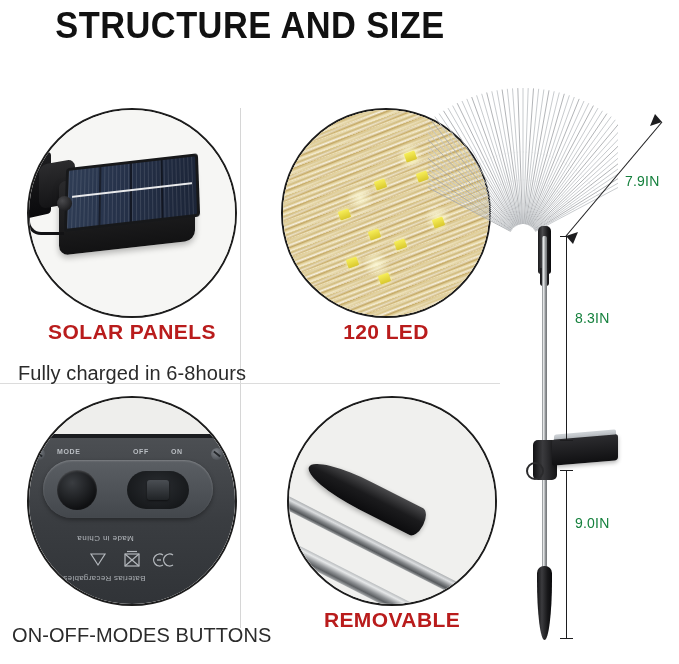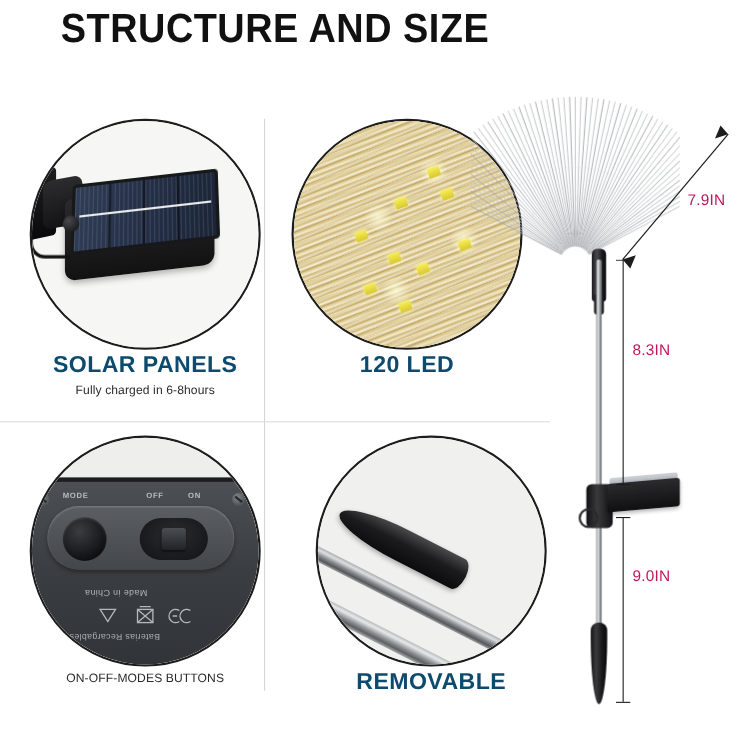--- a/index.html
+++ b/index.html
@@ -74,37 +74,37 @@
     width: 206px;
     height: 206px;
     border-radius: 50%;
     border: 2px solid #1d1d1d;
     overflow: hidden;
     background: #f4f4f2;
   }
   .feature-heading {
     font-size: 21px;
     font-weight: 700;
-    color: #0c4a6e;
+    color: #b91c1c;
     letter-spacing: 0.4px;
     margin-top: 2px;
     white-space: nowrap;
   }
   .feature-sub {
-    font-size: 11px;
+    font-size: 20px;
     font-weight: 400;
     color: #2b2b2b;
-    margin-top: 5px;
+    margin-top: 18px;
     letter-spacing: 0.1px;
     white-space: nowrap;
   }
 
   
   #feat-solar   { left: 12px;  top: 108px; }
-  #feat-led     { left: 250px; top: 108px; }
+  #feat-led     { left: 266px; top: 108px; }
   #feat-modes   { left: 12px;  top: 396px; }
   #feat-remove  { left: 272px; top: 396px; }
 
   
   .sp-scene { position: absolute; inset: 0; background: #f6f6f4; }
   .sp-body {
     position: absolute; left: 30px; top: 64px;
     width: 136px; height: 74px;
     background: linear-gradient(#2a2a2c, #121213);
     border-radius: 6px 8px 10px 10px;
@@ -354,21 +354,21 @@
   }
 
   
   .dim-line {
     position: absolute;
     background: #1d1d1f;
   }
   .dim-label {
     position: absolute;
     font-size: 14px;
-    color: #be185d;
+    color: #15803d;
     letter-spacing: 0.2px;
     font-family: "Liberation Sans", sans-serif;
     white-space: nowrap;
   }
   .tick {
     position: absolute;
     width: 13px; height: 1px;
     background: #1d1d1f;
   }
 </style>

